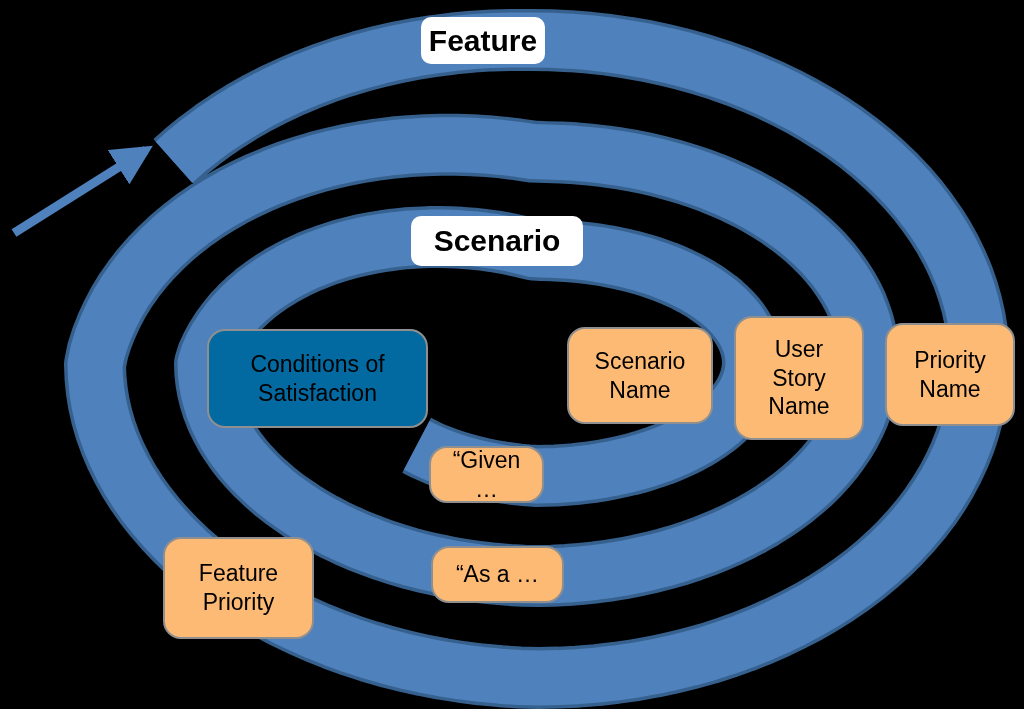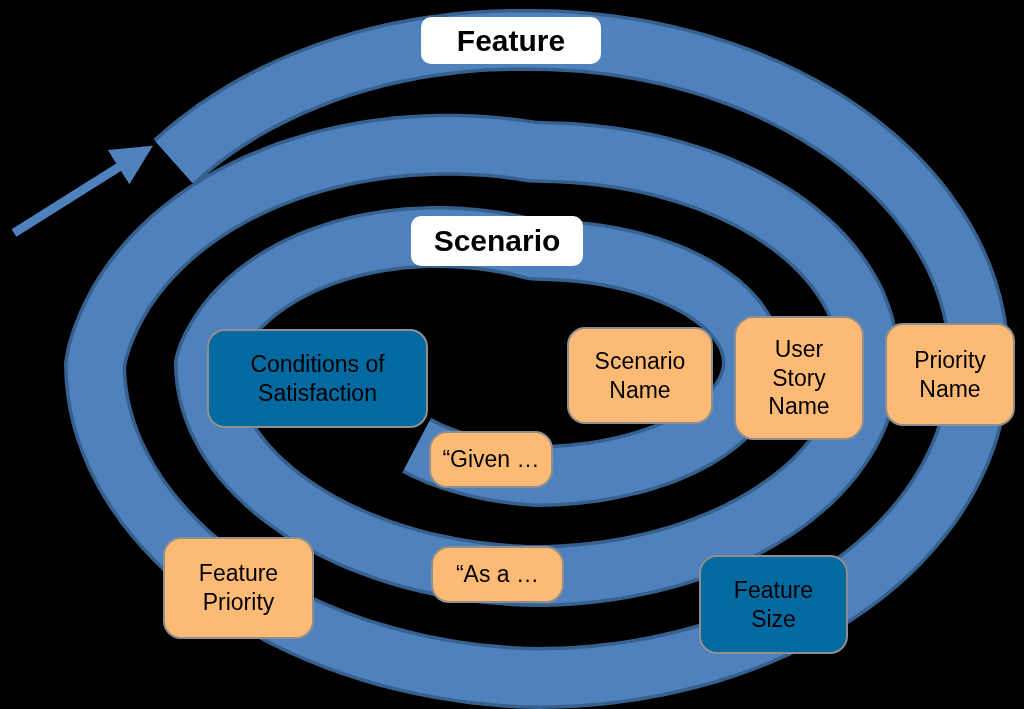--- a/index.html
+++ b/index.html
@@ -14,41 +14,41 @@
   #diagram-svg { position:absolute; left:0; top:0; }
 
   .pill {
     position:absolute;
     background:#ffffff;
     border-radius:10px;
     display:flex; align-items:center; justify-content:center;
     font-weight:bold; font-size:30px; color:#000000;
     white-space:nowrap;
   }
-  #pill-feature    { left:421px; top:17px;  width:180px; height:47px; }
+  #pill-feature    { left:421px; top:17px;  width:124px; height:47px; }
   #pill-user-story { left:401px; top:135px; width:192px; height:46px; }
   #pill-scenario   { left:411px; top:216px; width:172px; height:50px; }
 
   .callout {
     position:absolute;
     border-radius:18px;
     border:2px solid #8f8f8f;
     display:flex; align-items:center; justify-content:center;
     text-align:center;
     font-size:23px; line-height:1.26; color:#000000;
     padding:6px 10px;
   }
   .callout.white { background:#fdba74; }
   .callout.gray  { background:#0369a1; }
 
   #callout-conditions      { left:207px; top:329px; width:221px; height:99px;  }
   #callout-scenario-name   { left:567px; top:327px; width:146px; height:97px;  }
-  #callout-user-story-name { left:734px; top:316px; width:130px; height:124px;border-radius:20px; }
+  #callout-user-story-name { left:734px; top:316px; width:130px; height:124px; }
   #callout-feature-name    { left:885px; top:323px; width:130px; height:103px; }
-  #callout-given           { left:429px; top:431px; width:124px; height:57px;  }
+  #callout-given           { left:429px; top:446px; width:115px; height:57px;  }
   #callout-as-a            { left:431px; top:546px; width:133px; height:57px;  }
   #callout-feature-priority{ left:154px; top:537px; width:151px; height:102px;margin-left:9px; }
   #callout-feature-size    { left:699px; top:555px; width:149px; height:99px;  }
 </style>
 </head>
 <body>
 
 <div id="stage">
 
   <svg id="diagram-svg" width="1024" height="709" viewBox="0 0 1024 709">
@@ -83,17 +83,14 @@
   </div>
   <div class="callout white" id="callout-given">
     <span>“Given …</span>
   </div>
   <div class="callout white" id="callout-as-a">
     <span>“As a …</span>
   </div>
   <div class="callout white" id="callout-feature-priority">
     <span>Feature Priority</span>
   </div>
-  <div class="callout gray" id="callout-feature-size">
-    <span>Feature Size</span>
-  </div>
 
 </div>
 
 </body></html>

